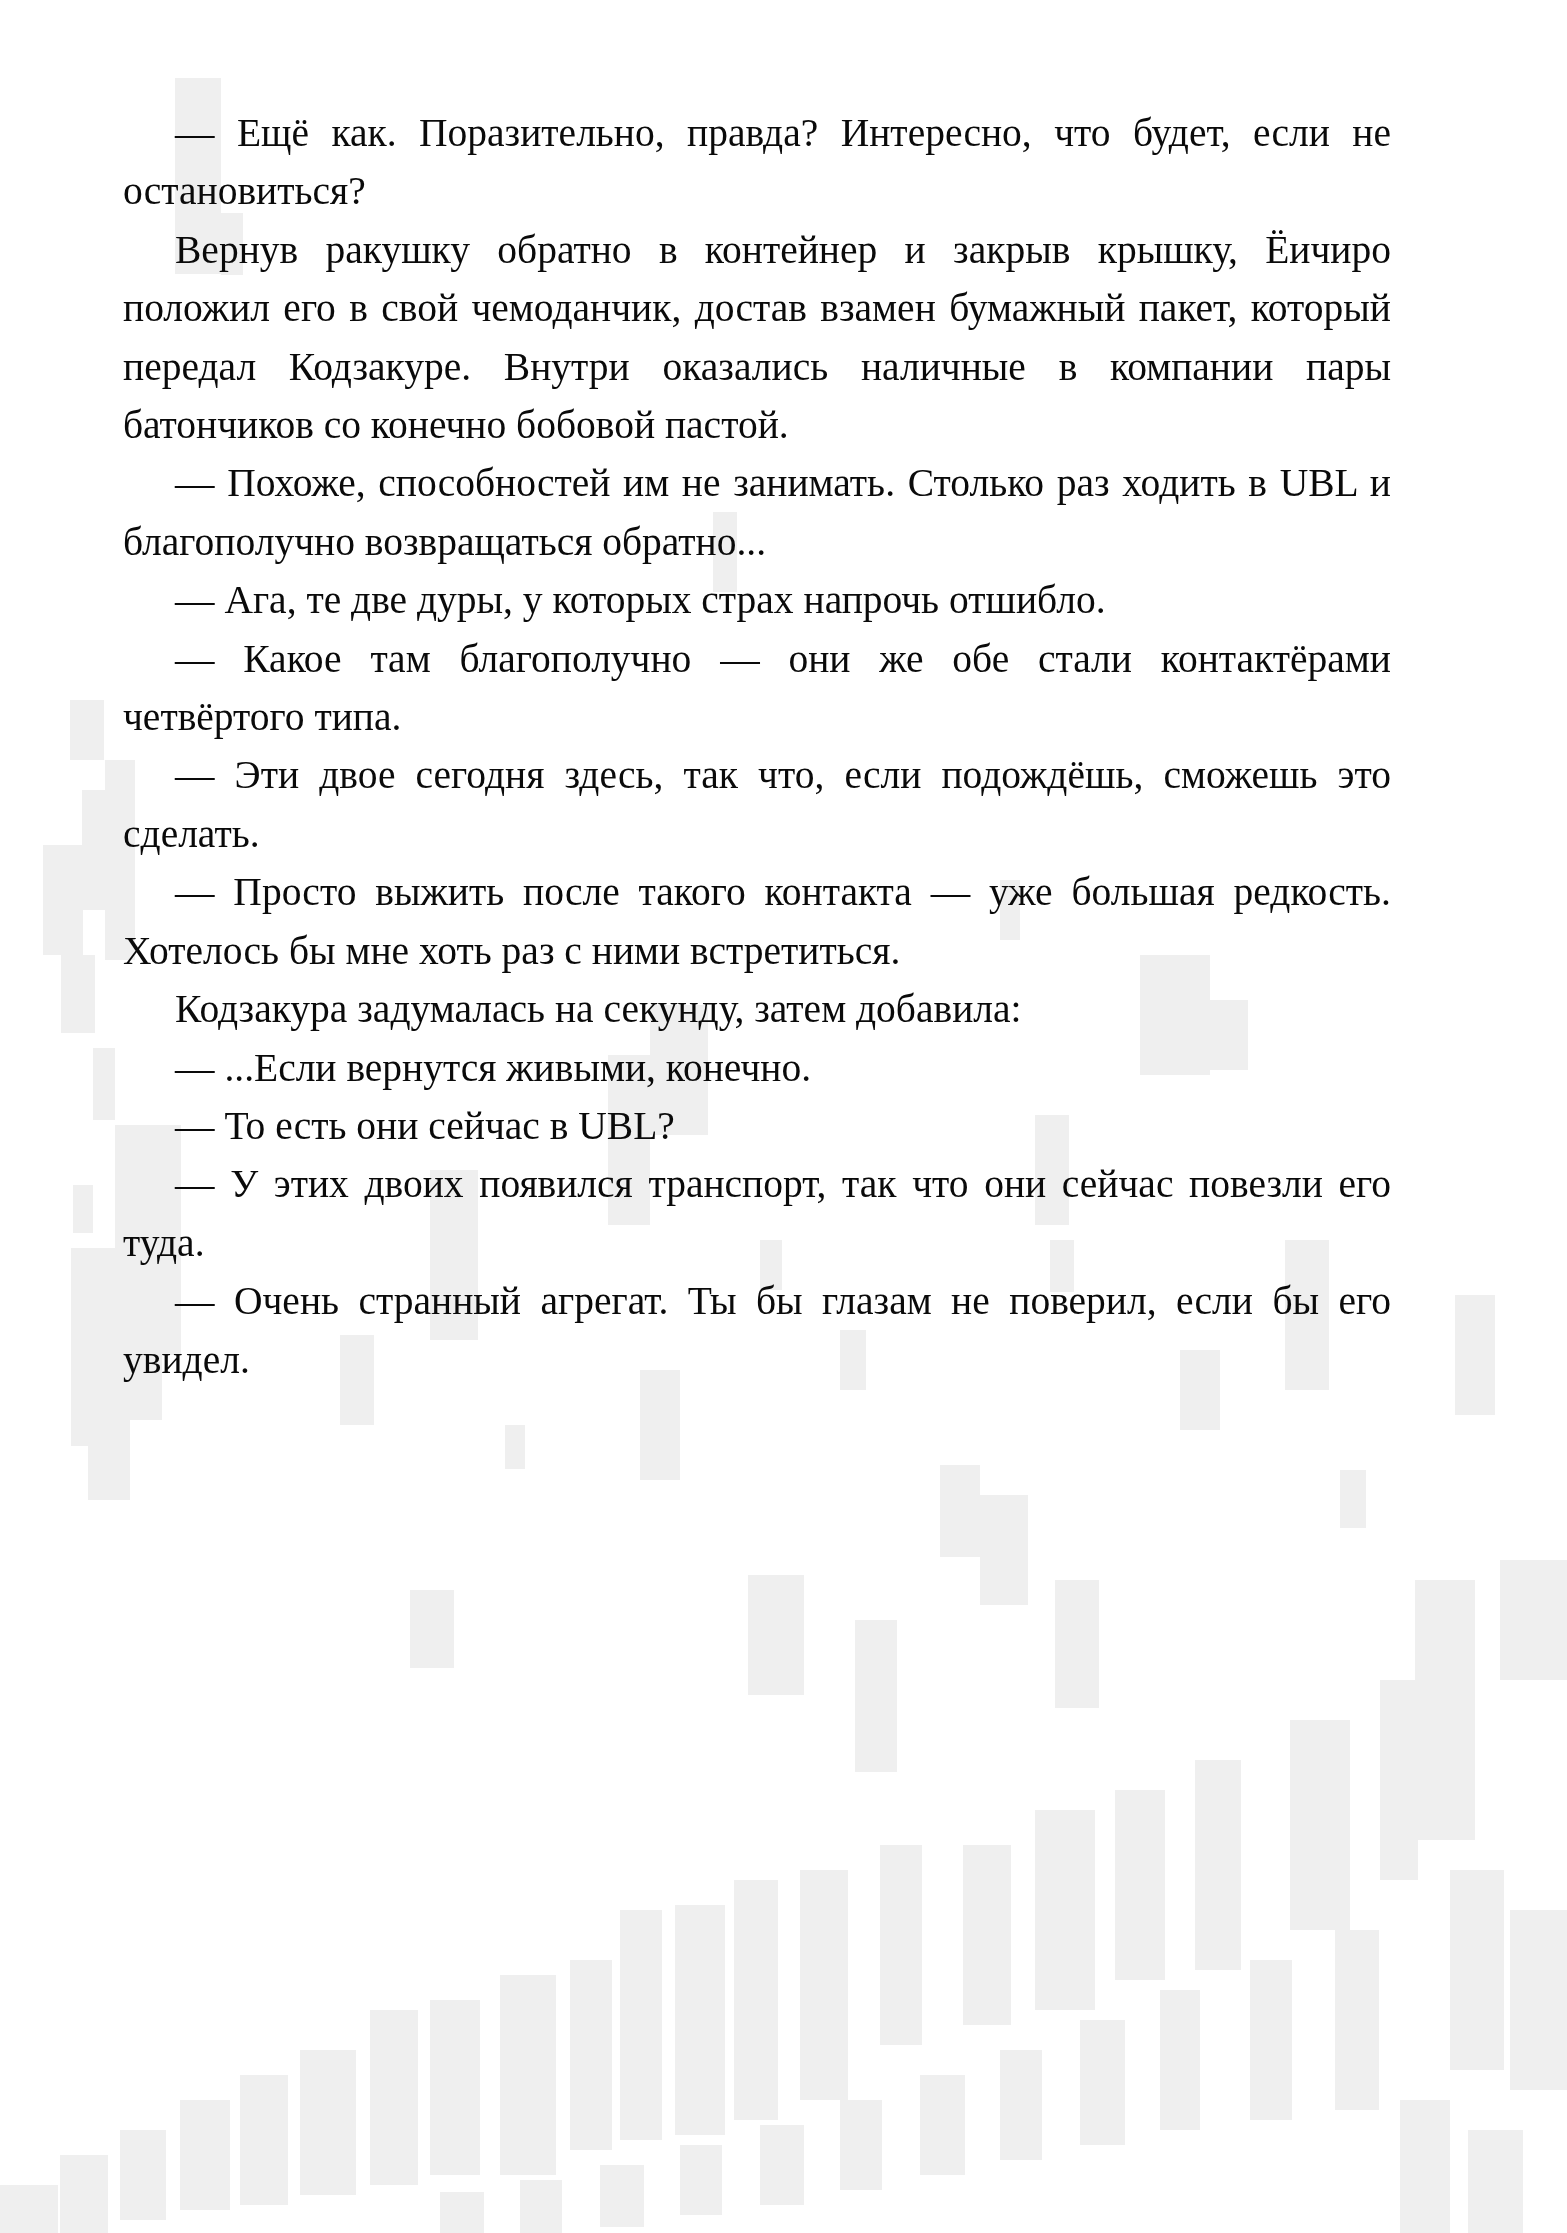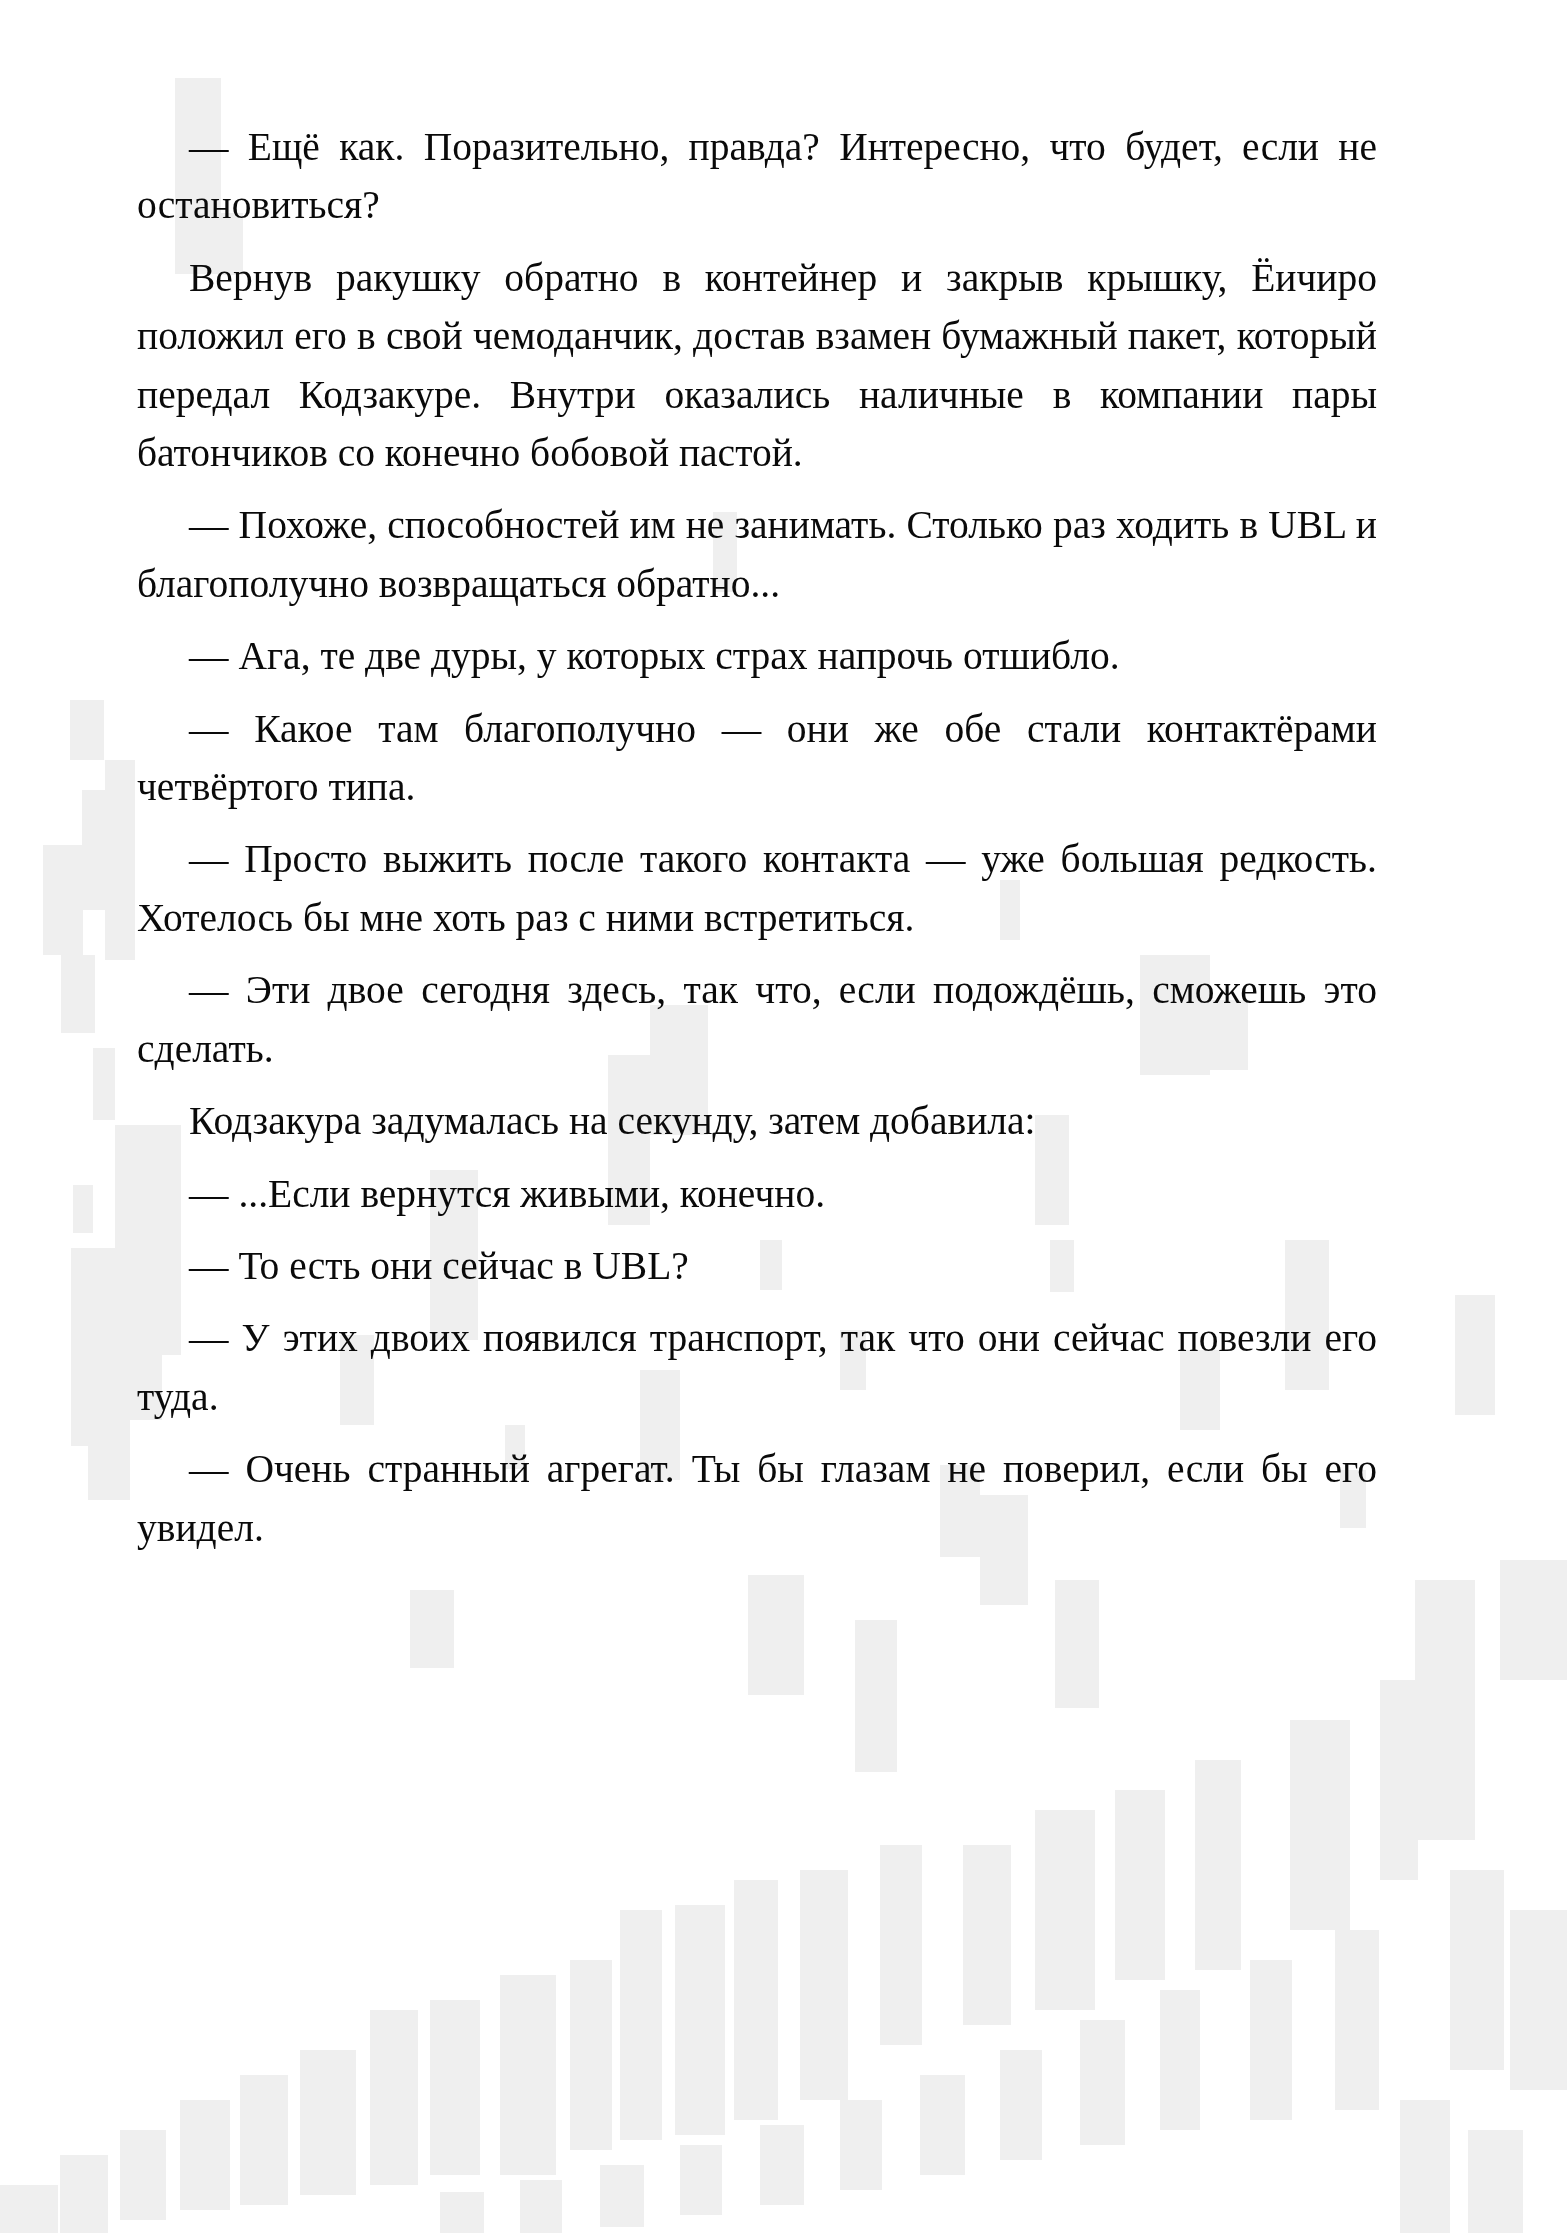--- a/index.html
+++ b/index.html
@@ -33,21 +33,21 @@
 
   
   .text-col {
     position: absolute;
     left: 123px;
     top: 104px;
     width: 1268px;
     z-index: 2;
   }
   p.para {
-    margin: 14px;
+    margin: 0;
     padding: 0;
     color: #0a0a0a;
     font-size: 39.5px;
     line-height: 58.4px;
     text-align: justify;
     text-indent: 52px;
     hyphens: none;
     word-spacing: 0px;
     letter-spacing: 0px;
   }
@@ -139,22 +139,22 @@
       <div class="sky-block" style="left: 1050px; top: 1240px; width: 24px; height: 52px; background: rgb(239, 239, 239);"></div>
       <div class="sky-block" style="left: 1340px; top: 1470px; width: 26px; height: 58px; background: rgb(239, 239, 239);"></div>
     </div>
 
   <div class="text-col">
       <p class="para">— Ещё как. Поразительно, правда? Интересно, что будет, если не остановиться?</p>
       <p class="para">Вернув ракушку обратно в контейнер и закрыв крышку, Ёичиро положил его в свой чемоданчик, достав взамен бумажный пакет, который передал Кодзакуре. Внутри оказались наличные в компании пары батончиков со конечно бобовой пастой.</p>
       <p class="para">— Похоже, способностей им не занимать. Столько раз ходить в UBL и благополучно возвращаться обратно...</p>
       <p class="para">— Ага, те две дуры, у которых страх напрочь отшибло.</p>
       <p class="para">— Какое там благополучно — они же обе стали контактёрами четвёртого типа.</p>
+      <p class="para">— Эти двое сегодня здесь, так что, если подождёшь, сможешь это сделать.</p>
       <p class="para">— Просто выжить после такого контакта — уже большая редкость. Хотелось бы мне хоть раз с ними встретиться.</p>
-      <p class="para">— Эти двое сегодня здесь, так что, если подождёшь, сможешь это сделать.</p>
       <p class="para">Кодзакура задумалась на секунду, затем добавила:</p>
       <p class="para">— ...Если вернутся живыми, конечно.</p>
       <p class="para">— То есть они сейчас в UBL?</p>
       <p class="para">— У этих двоих появился транспорт, так что они сейчас повезли его туда.</p>
       <p class="para">— Очень странный агрегат. Ты бы глазам не поверил, если бы его увидел.</p>
     </div>
 
 </div>
 
 </body></html>

